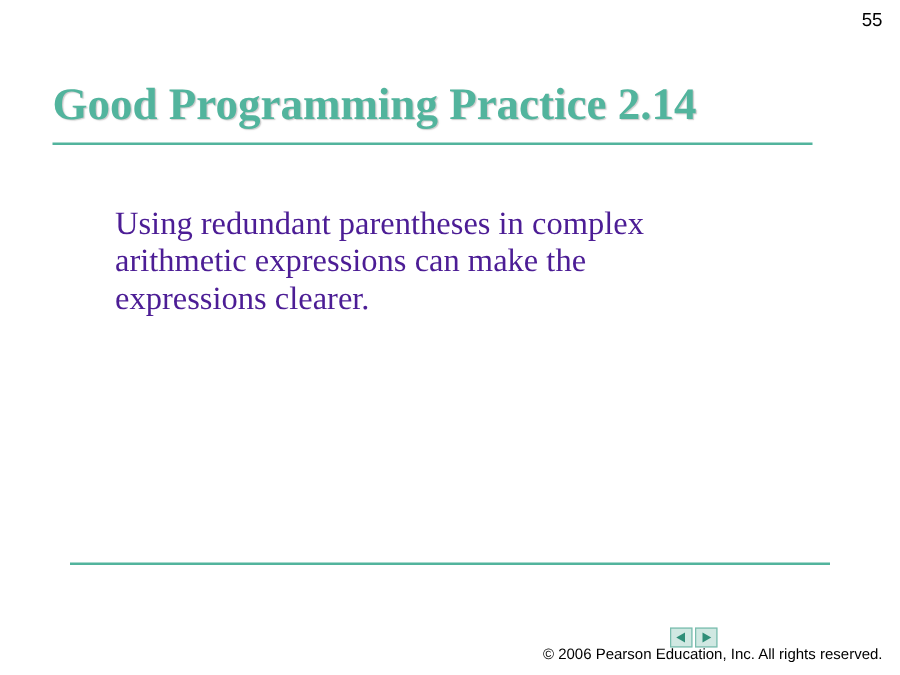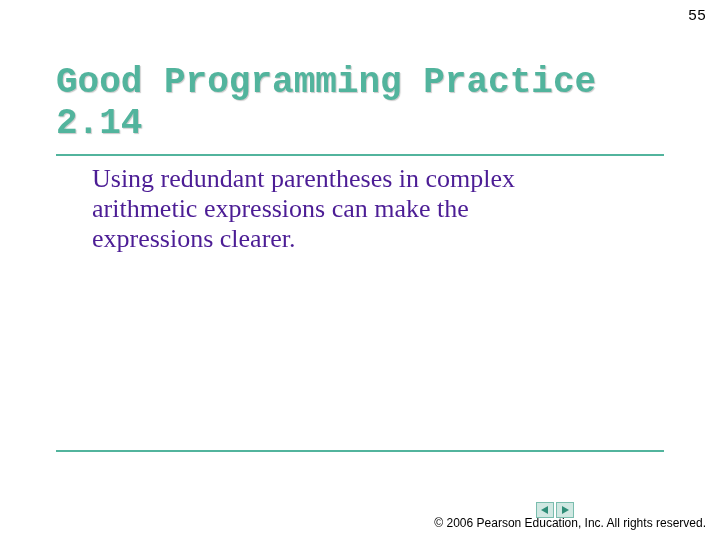--- a/index.html
+++ b/index.html
@@ -6,30 +6,30 @@
   html, body { width: 720px; height: 540px; overflow: hidden; }
   body {
     background: #ffffff;
     font-family: "Times New Roman", Times, serif;
     position: relative;
   }
   .page-number {
     position: absolute;
     top: 8px;
     right: 14px;
-    font-family: Liberation Mono, monospace;
+    font-family: Liberation Sans, sans-serif;
     font-size: 15px;
     color: #000;
   }
   .title {
     position: absolute;
     top: 62px;
-    left: 56px;
+    left: 42px;
     width: 608px;
-    font-family: Liberation Mono, monospace;
+    font-family: Liberation Serif, serif;
     font-size: 36px;
     font-weight: bold;
     color: #52b49d;
     text-shadow: 1px 1px 1px rgba(120,120,120,0.4);
     padding-bottom: 10px;
     border-bottom: 2px solid #52b49d;
   }
   .body-text {
     position: absolute;
     top: 164px;

